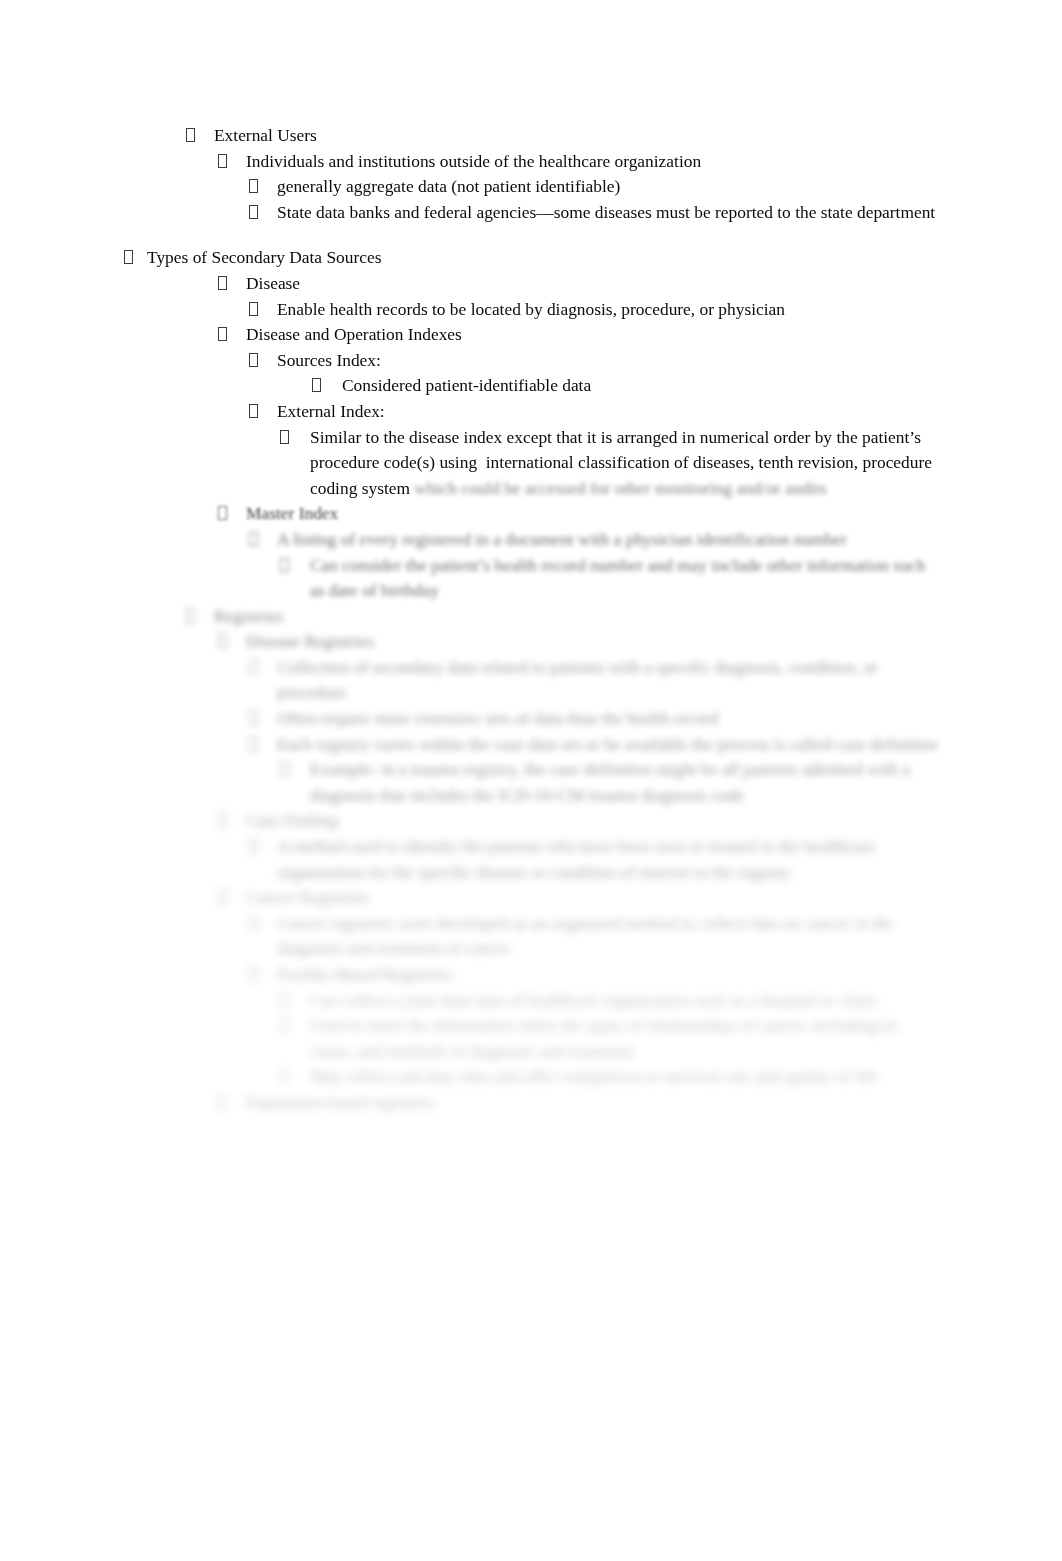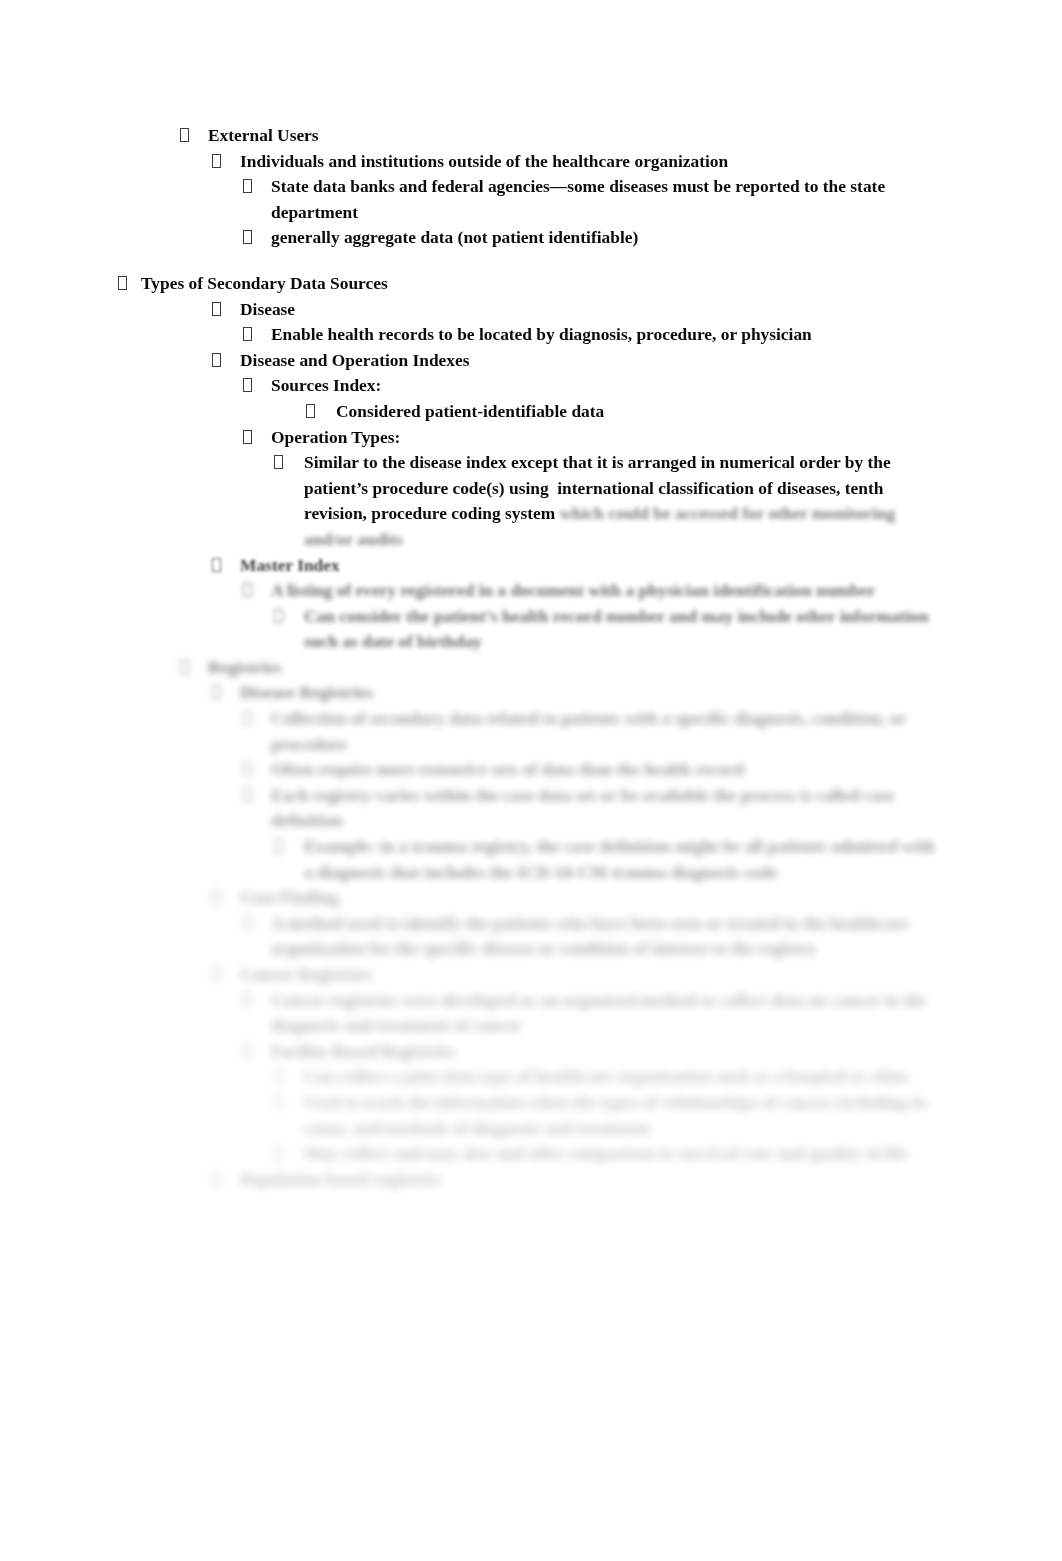--- a/index.html
+++ b/index.html
@@ -11,24 +11,23 @@
     overflow:hidden;
     position:relative;
   }
   #page{
     position:absolute;
     left:0;top:0;
     width:1062px;height:1561px;
   }
   .doc{
     position:absolute;
-    left:108px;
+    left:114px;
     top:123px;
     width:830px;
-    font-weight:bold;
   }
   
   .row{
     display:flex;
     align-items:flex-start;
     font-size:17.4px;
     line-height:25.6px;
     margin:0;
   }
   .bullet{
@@ -81,26 +80,26 @@
       <div class="row l1 b0">
         <span class="bullet"></span>
         <span class="txt">External Users</span>
       </div>
       <div class="row l2 b0">
         <span class="bullet"></span>
         <span class="txt">Individuals and institutions outside of the healthcare organization</span>
       </div>
       <div class="row l3 b0">
         <span class="bullet"></span>
+        <span class="txt">generally aggregate data (not patient identifiable)</span>
+      </div>
+      <div class="row l3 b0">
+        <span class="bullet"></span>
         <span class="txt">State data banks and federal agencies—some diseases must be reported to the state department</span>
       </div>
-      <div class="row l3 b0">
-        <span class="bullet"></span>
-        <span class="txt">generally aggregate data (not patient identifiable)</span>
-      </div>
       <div class="row l0 b0">
         <span class="bullet"></span>
         <span class="txt">Types of Secondary Data Sources</span>
       </div>
       <div class="row l2 b0">
         <span class="bullet"></span>
         <span class="txt">Disease</span>
       </div>
       <div class="row l3 b0">
         <span class="bullet"></span>
@@ -113,21 +112,21 @@
       <div class="row l3 b0">
         <span class="bullet"></span>
         <span class="txt">Sources Index:</span>
       </div>
       <div class="row l5 b0">
         <span class="bullet"></span>
         <span class="txt">Considered patient-identifiable data</span>
       </div>
       <div class="row l3 b0">
         <span class="bullet"></span>
-        <span class="txt">Operation Types:</span>
+        <span class="txt">External Index:</span>
       </div>
       <div class="row l4 b0">
         <span class="bullet"></span>
         <span class="txt">Similar to the disease index except that it is arranged in numerical order by the patient’s procedure code(s) using  international classification of diseases, tenth revision, procedure coding system <span class="tail">which could be accessed for other monitoring and/or audits</span></span>
       </div>
       <div class="row l2 b2">
         <span class="bullet"></span>
         <span class="txt">Master Index</span>
       </div>
       <div class="row l3 b3">

